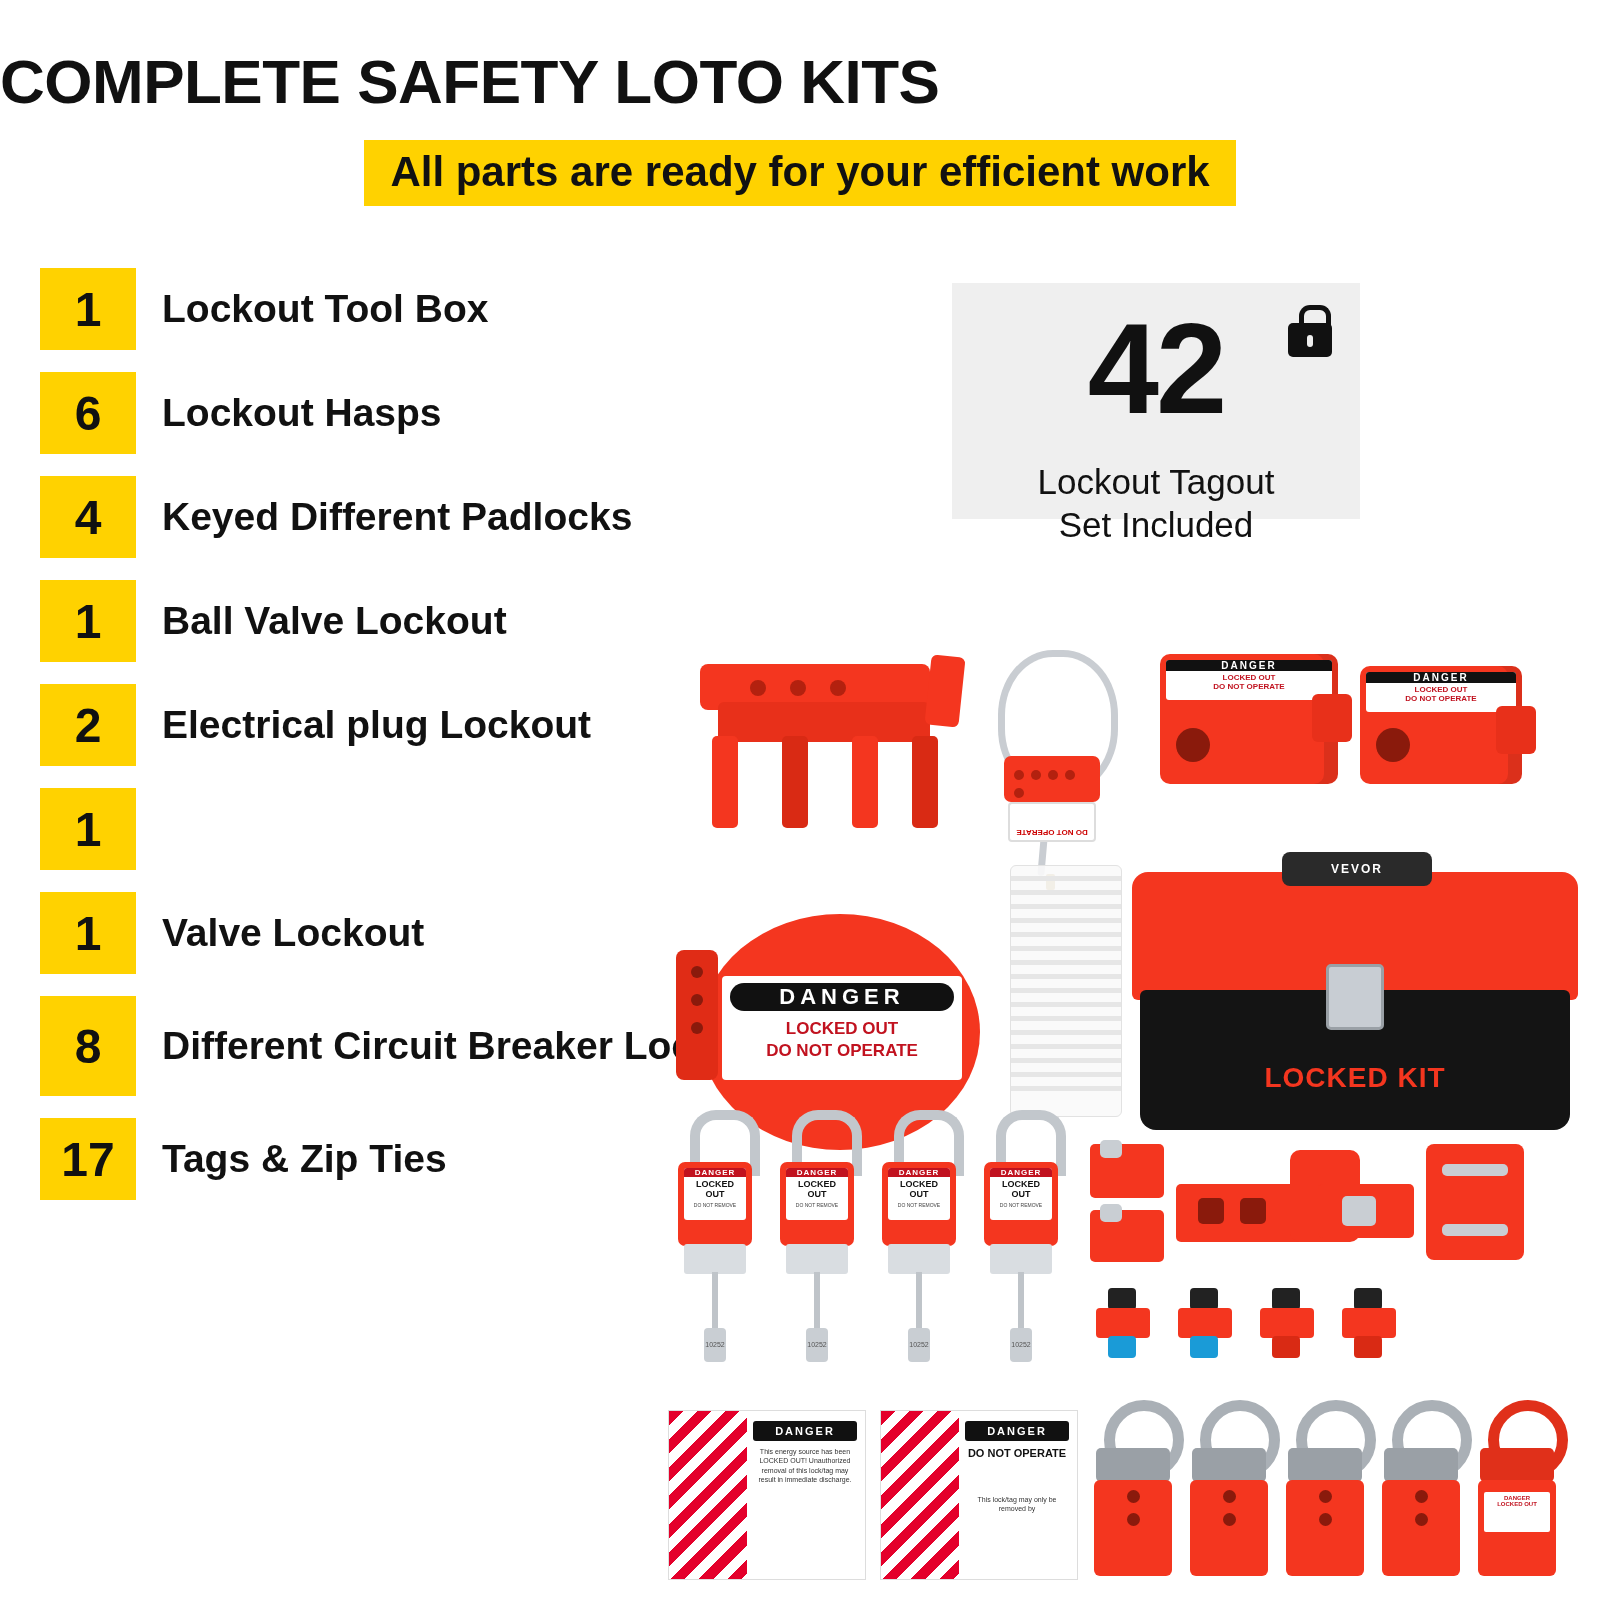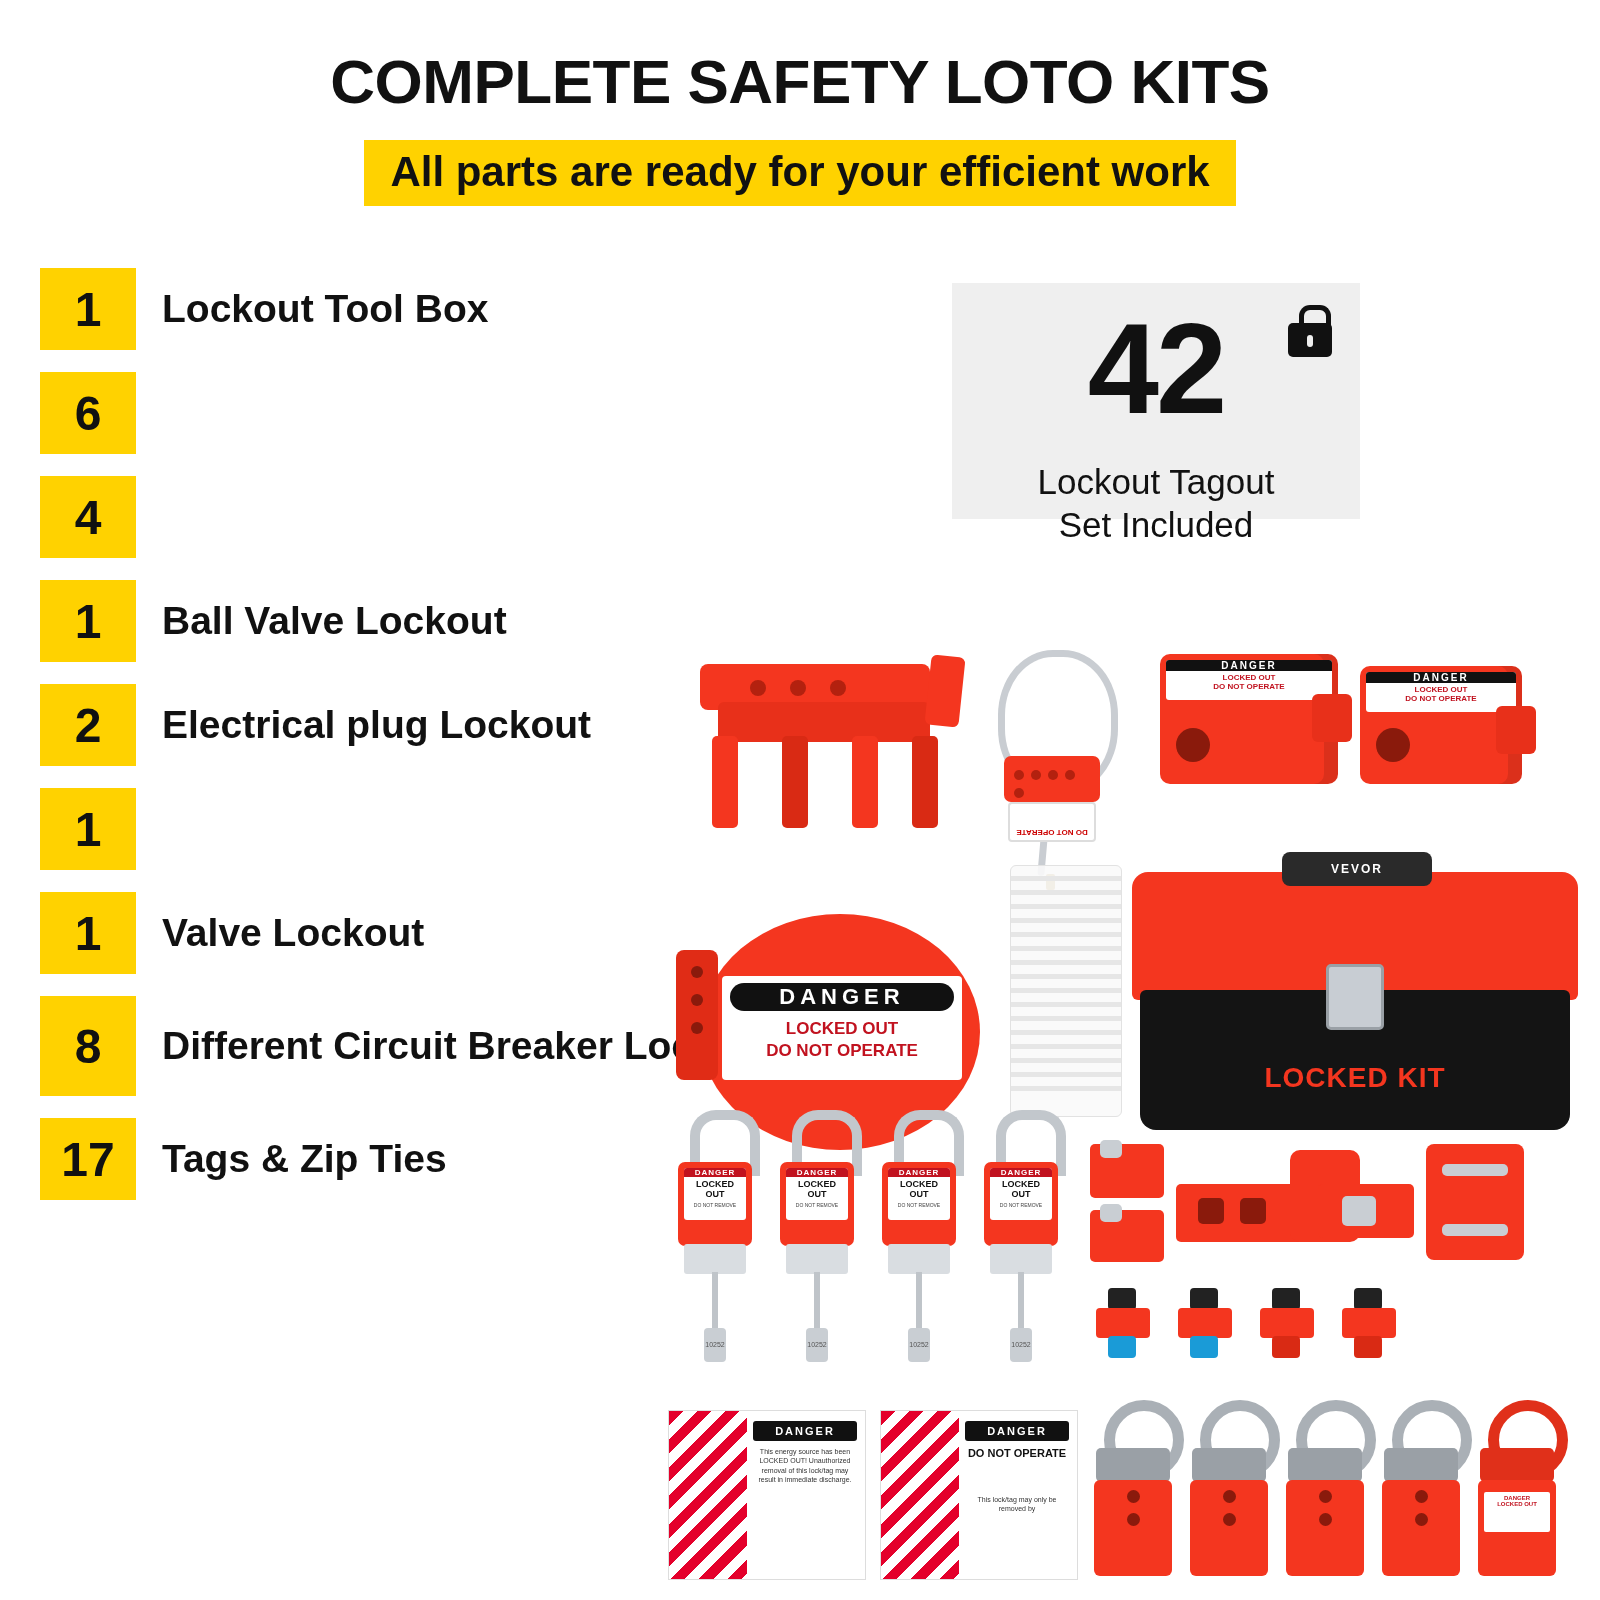--- a/index.html
+++ b/index.html
@@ -9,21 +9,20 @@
     font-family:"Liberation Sans", sans-serif;
     color:#111111;
     overflow:hidden;
     position:relative;
   }
   .page{position:relative;width:1600px;height:1600px;}
 
   
   .title{
     position:absolute;top:46px;left:0;width:1600px;
-    text-align:center;
     font-size:62px;font-weight:bold;
     letter-spacing:-0.5px;
     color:#111;
     font-family:"Liberation Sans", sans-serif;
   }
   .subtitle-wrap{
     position:absolute;top:140px;left:0;width:1600px;text-align:center;
   }
   .subtitle{
     display:inline-block;
@@ -293,24 +292,26 @@
 
   <div class="list">
 
     <div class="row">
       <div class="qty">1</div>
       <div class="label">Lockout Tool Box</div>
     </div>
 
     <div class="row">
       <div class="qty">6</div>
+      <div class="label">Lockout Hasps</div>
     </div>
 
     <div class="row">
       <div class="qty">4</div>
+      <div class="label">Keyed Different Padlocks</div>
     </div>
 
     <div class="row">
       <div class="qty">1</div>
       <div class="label">Ball Valve Lockout</div>
     </div>
 
     <div class="row">
       <div class="qty">2</div>
       <div class="label">Electrical plug Lockout</div>

